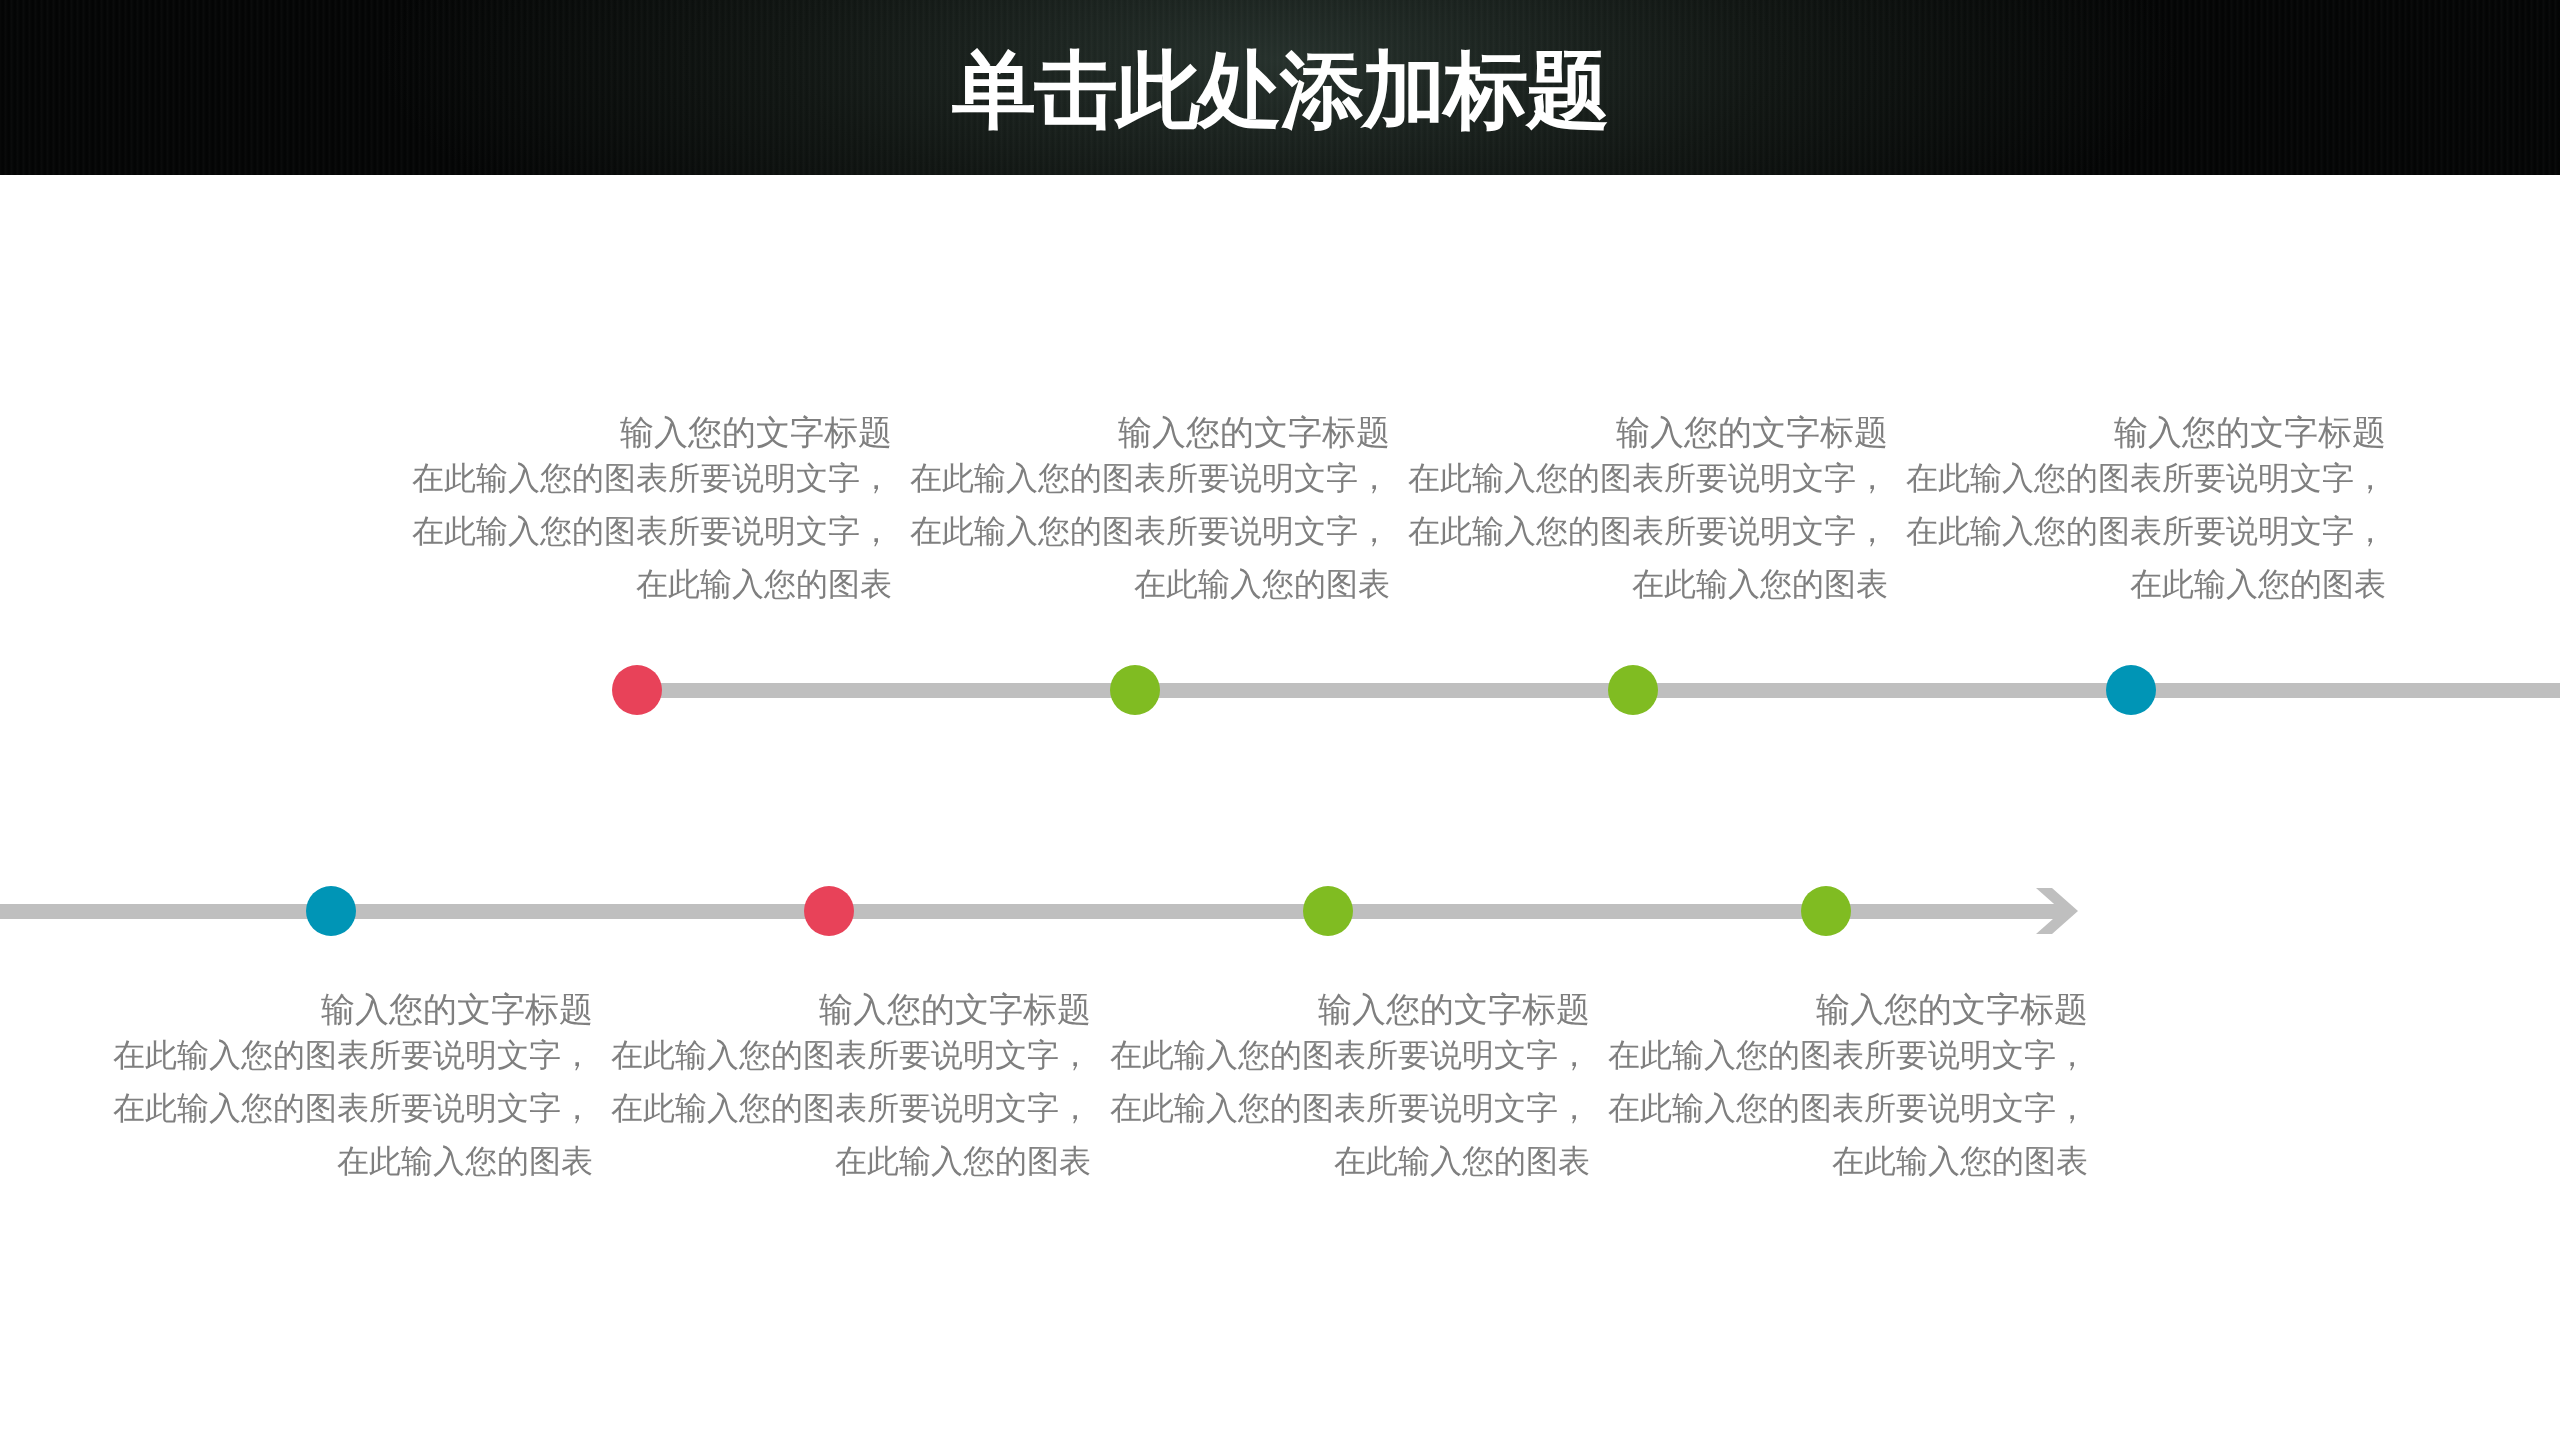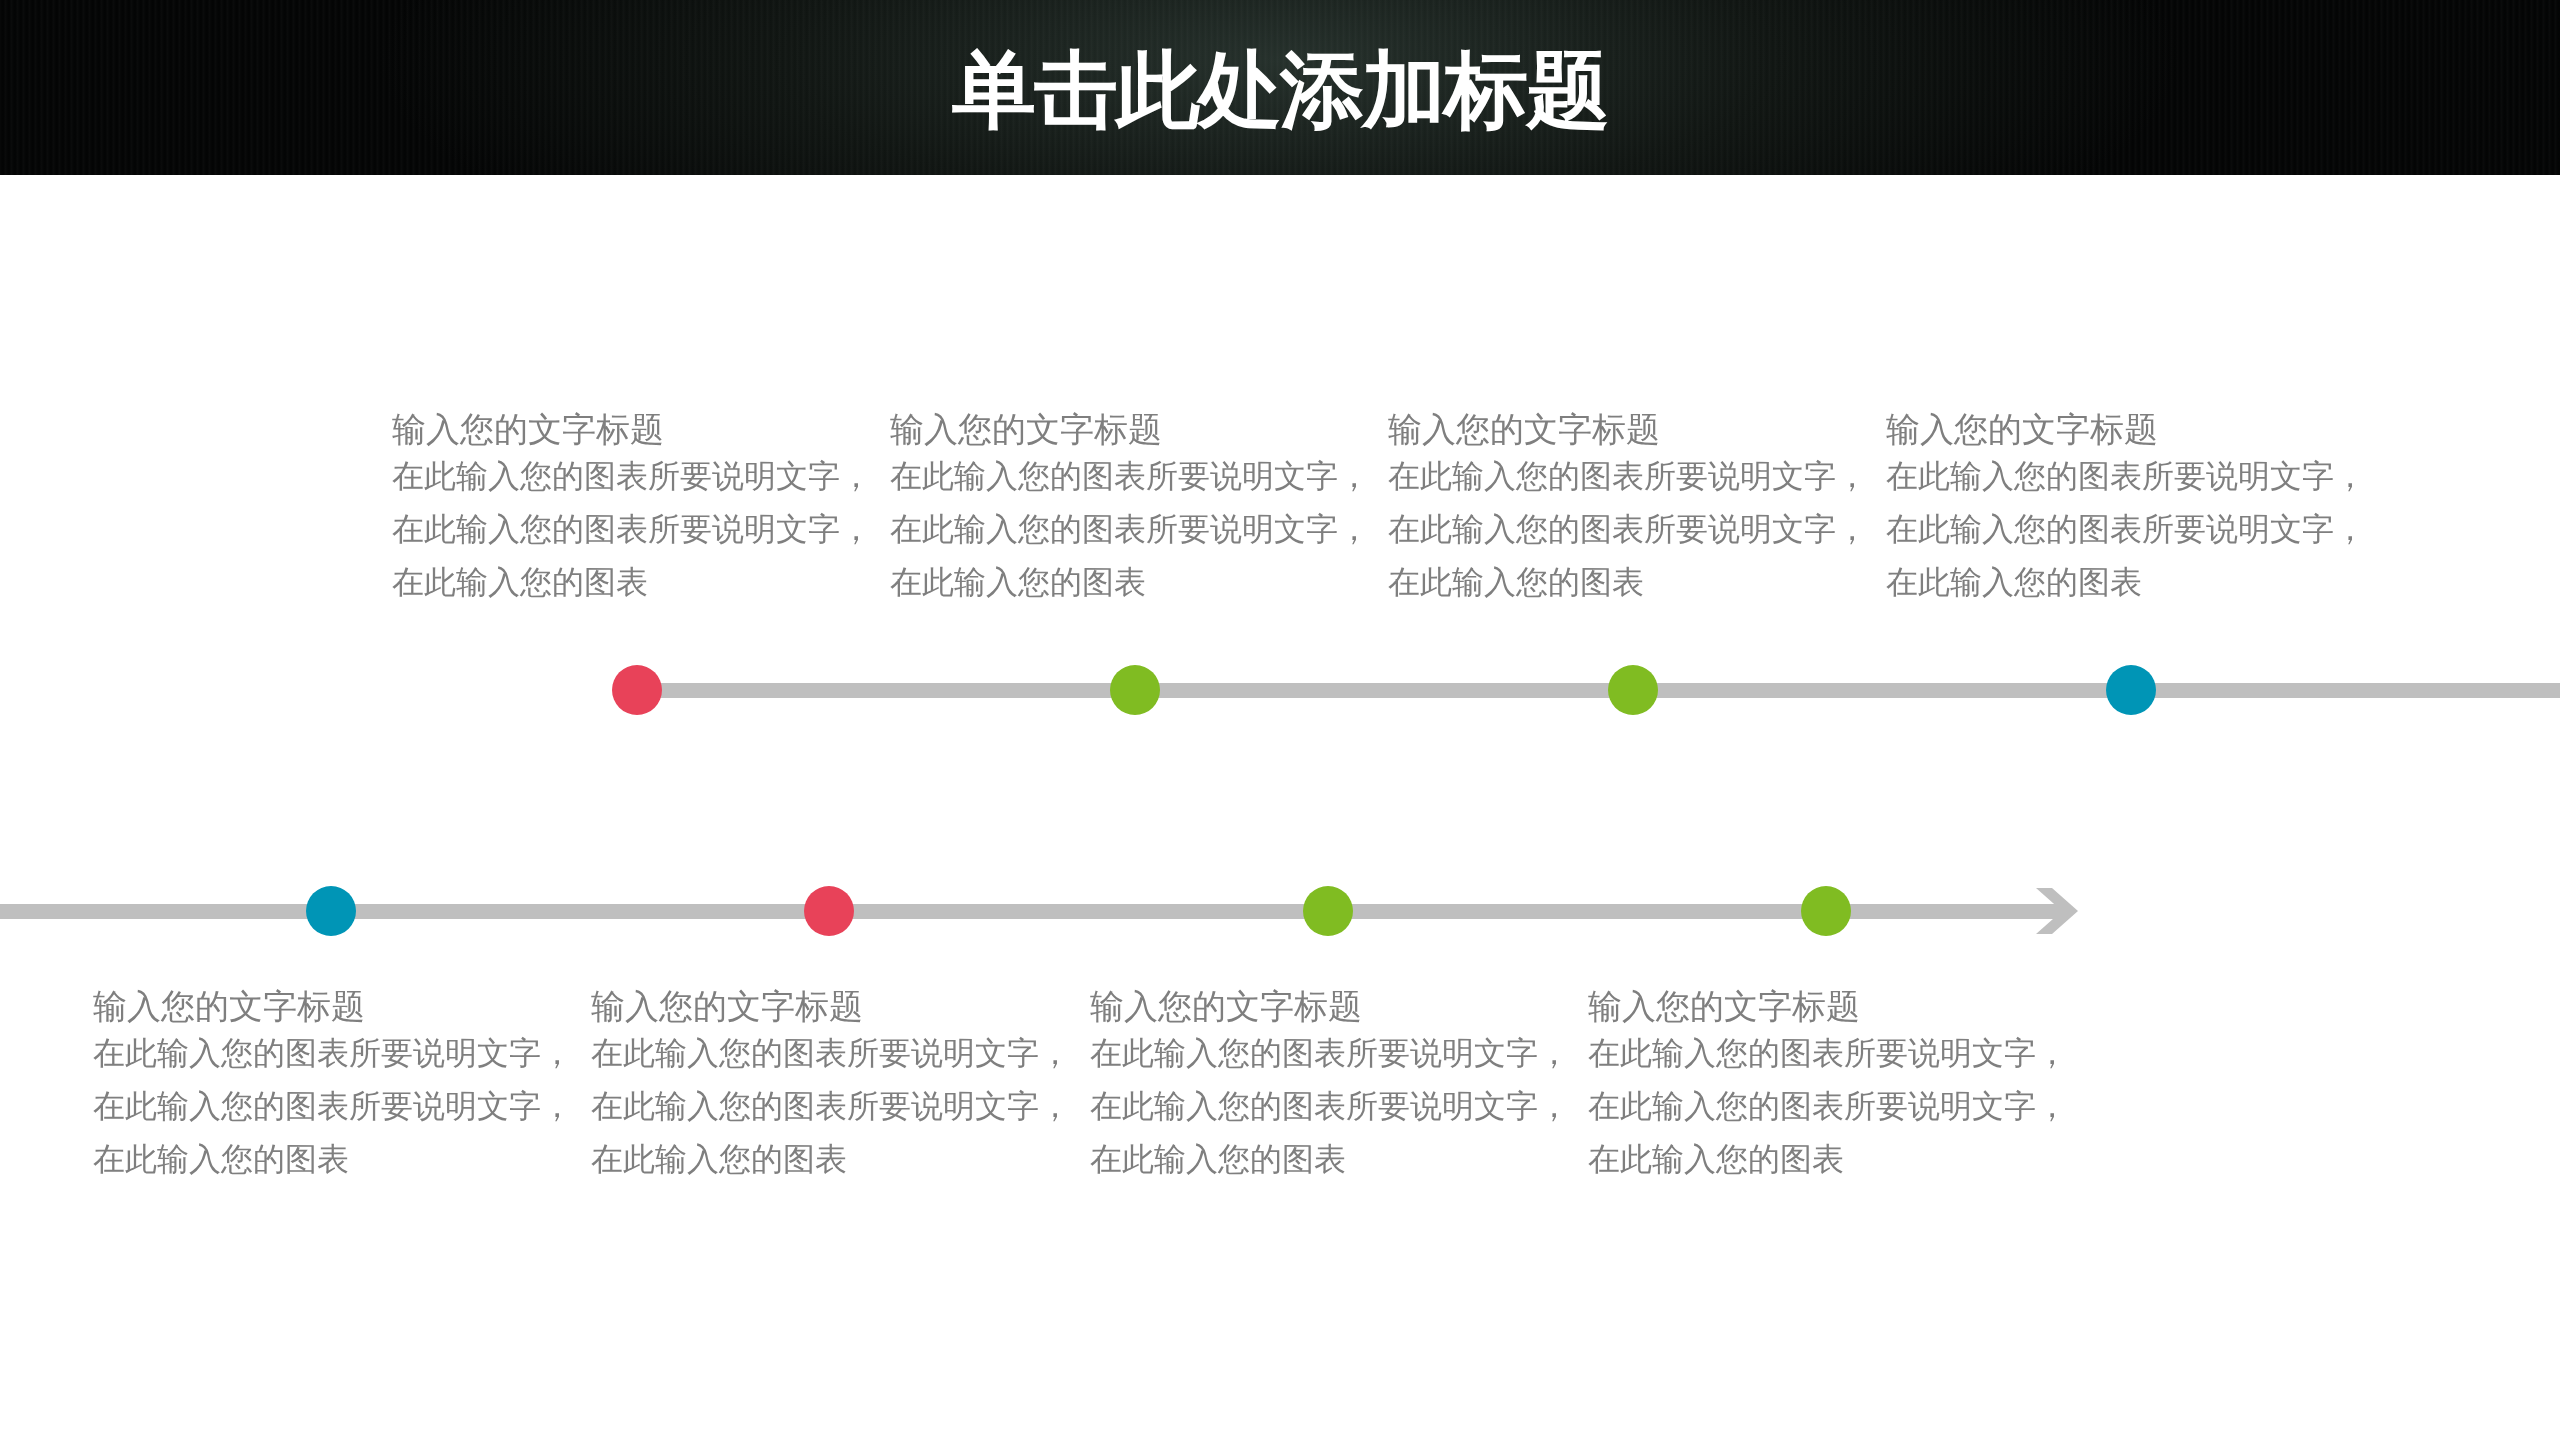--- a/index.html
+++ b/index.html
@@ -8,21 +8,21 @@
   .header { position:absolute; left:0; top:0; width:2560px; height:175px;
             background: radial-gradient(ellipse 900px 260px at 1280px 60px, #25302b 0%, #101512 55%, #030404 100%);
             overflow:hidden; }
   .header::before { content:""; position:absolute; inset:0;
             background: repeating-linear-gradient(90deg, rgba(255,255,255,0.02) 0px, rgba(255,255,255,0.0) 3px, rgba(255,255,255,0.03) 6px); }
   .title { position:absolute; left:0; right:0; top:40px; text-align:center; color:#ffffff;
            font-size:84px; font-weight:bold; line-height:100px; letter-spacing:-2px; }
   .track { position:absolute; height:15px; background:#bfbfbf; }
   .dot { position:absolute; width:50px; height:50px; border-radius:50%; transform:translate(-50%,-50%); }
   .arrow { position:absolute; }
-  .block { position:absolute; width:500px; transform:translateX(-50%); text-align:left; color:#7f7f7f;font-family:Liberation Mono, monospace; }
+  .block { position:absolute; width:500px; transform:translateX(-50%); text-align:right; color:#7f7f7f; }
   .block .bt { font-size:34px; line-height:40px; height:40px; white-space:nowrap; }
   .block .bd { font-size:32px; line-height:53px; white-space:nowrap; }
   .block .bd:first-of-type { margin-top:18px; }
 </style>
 </head>
 <body>
 
 <div class="header">
   <div class="title">单击此处添加标题</div>
 </div>

